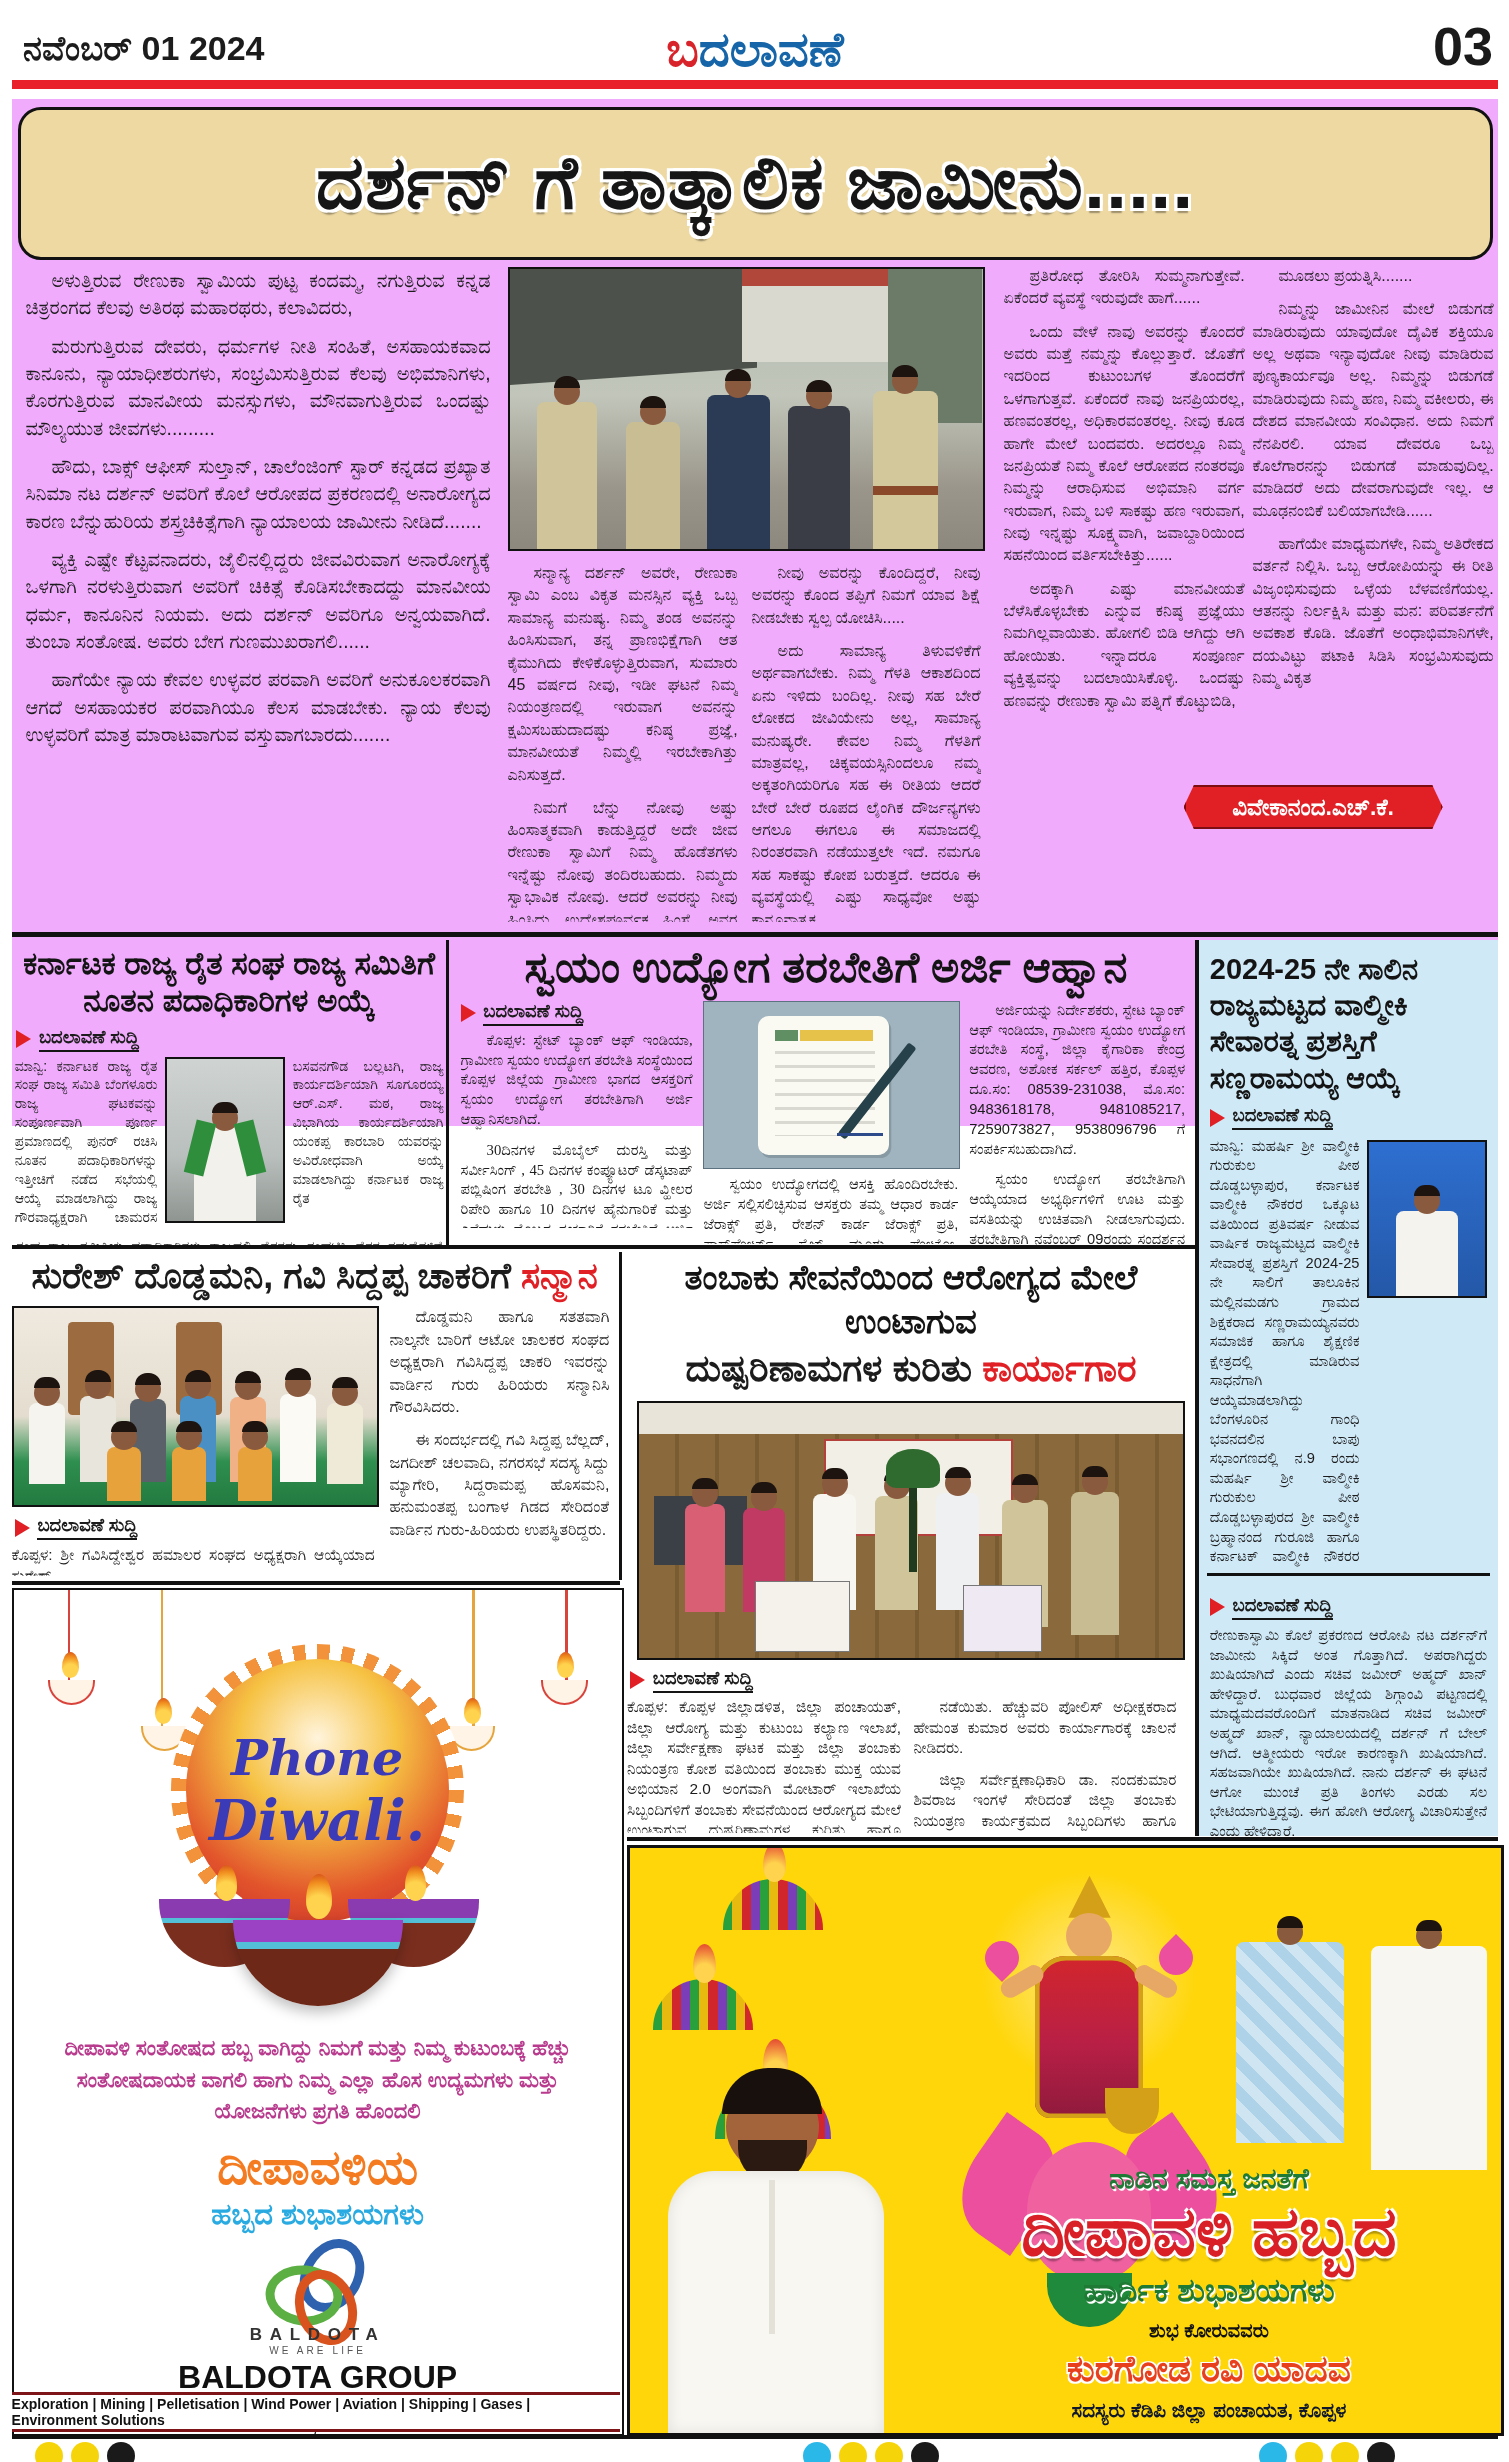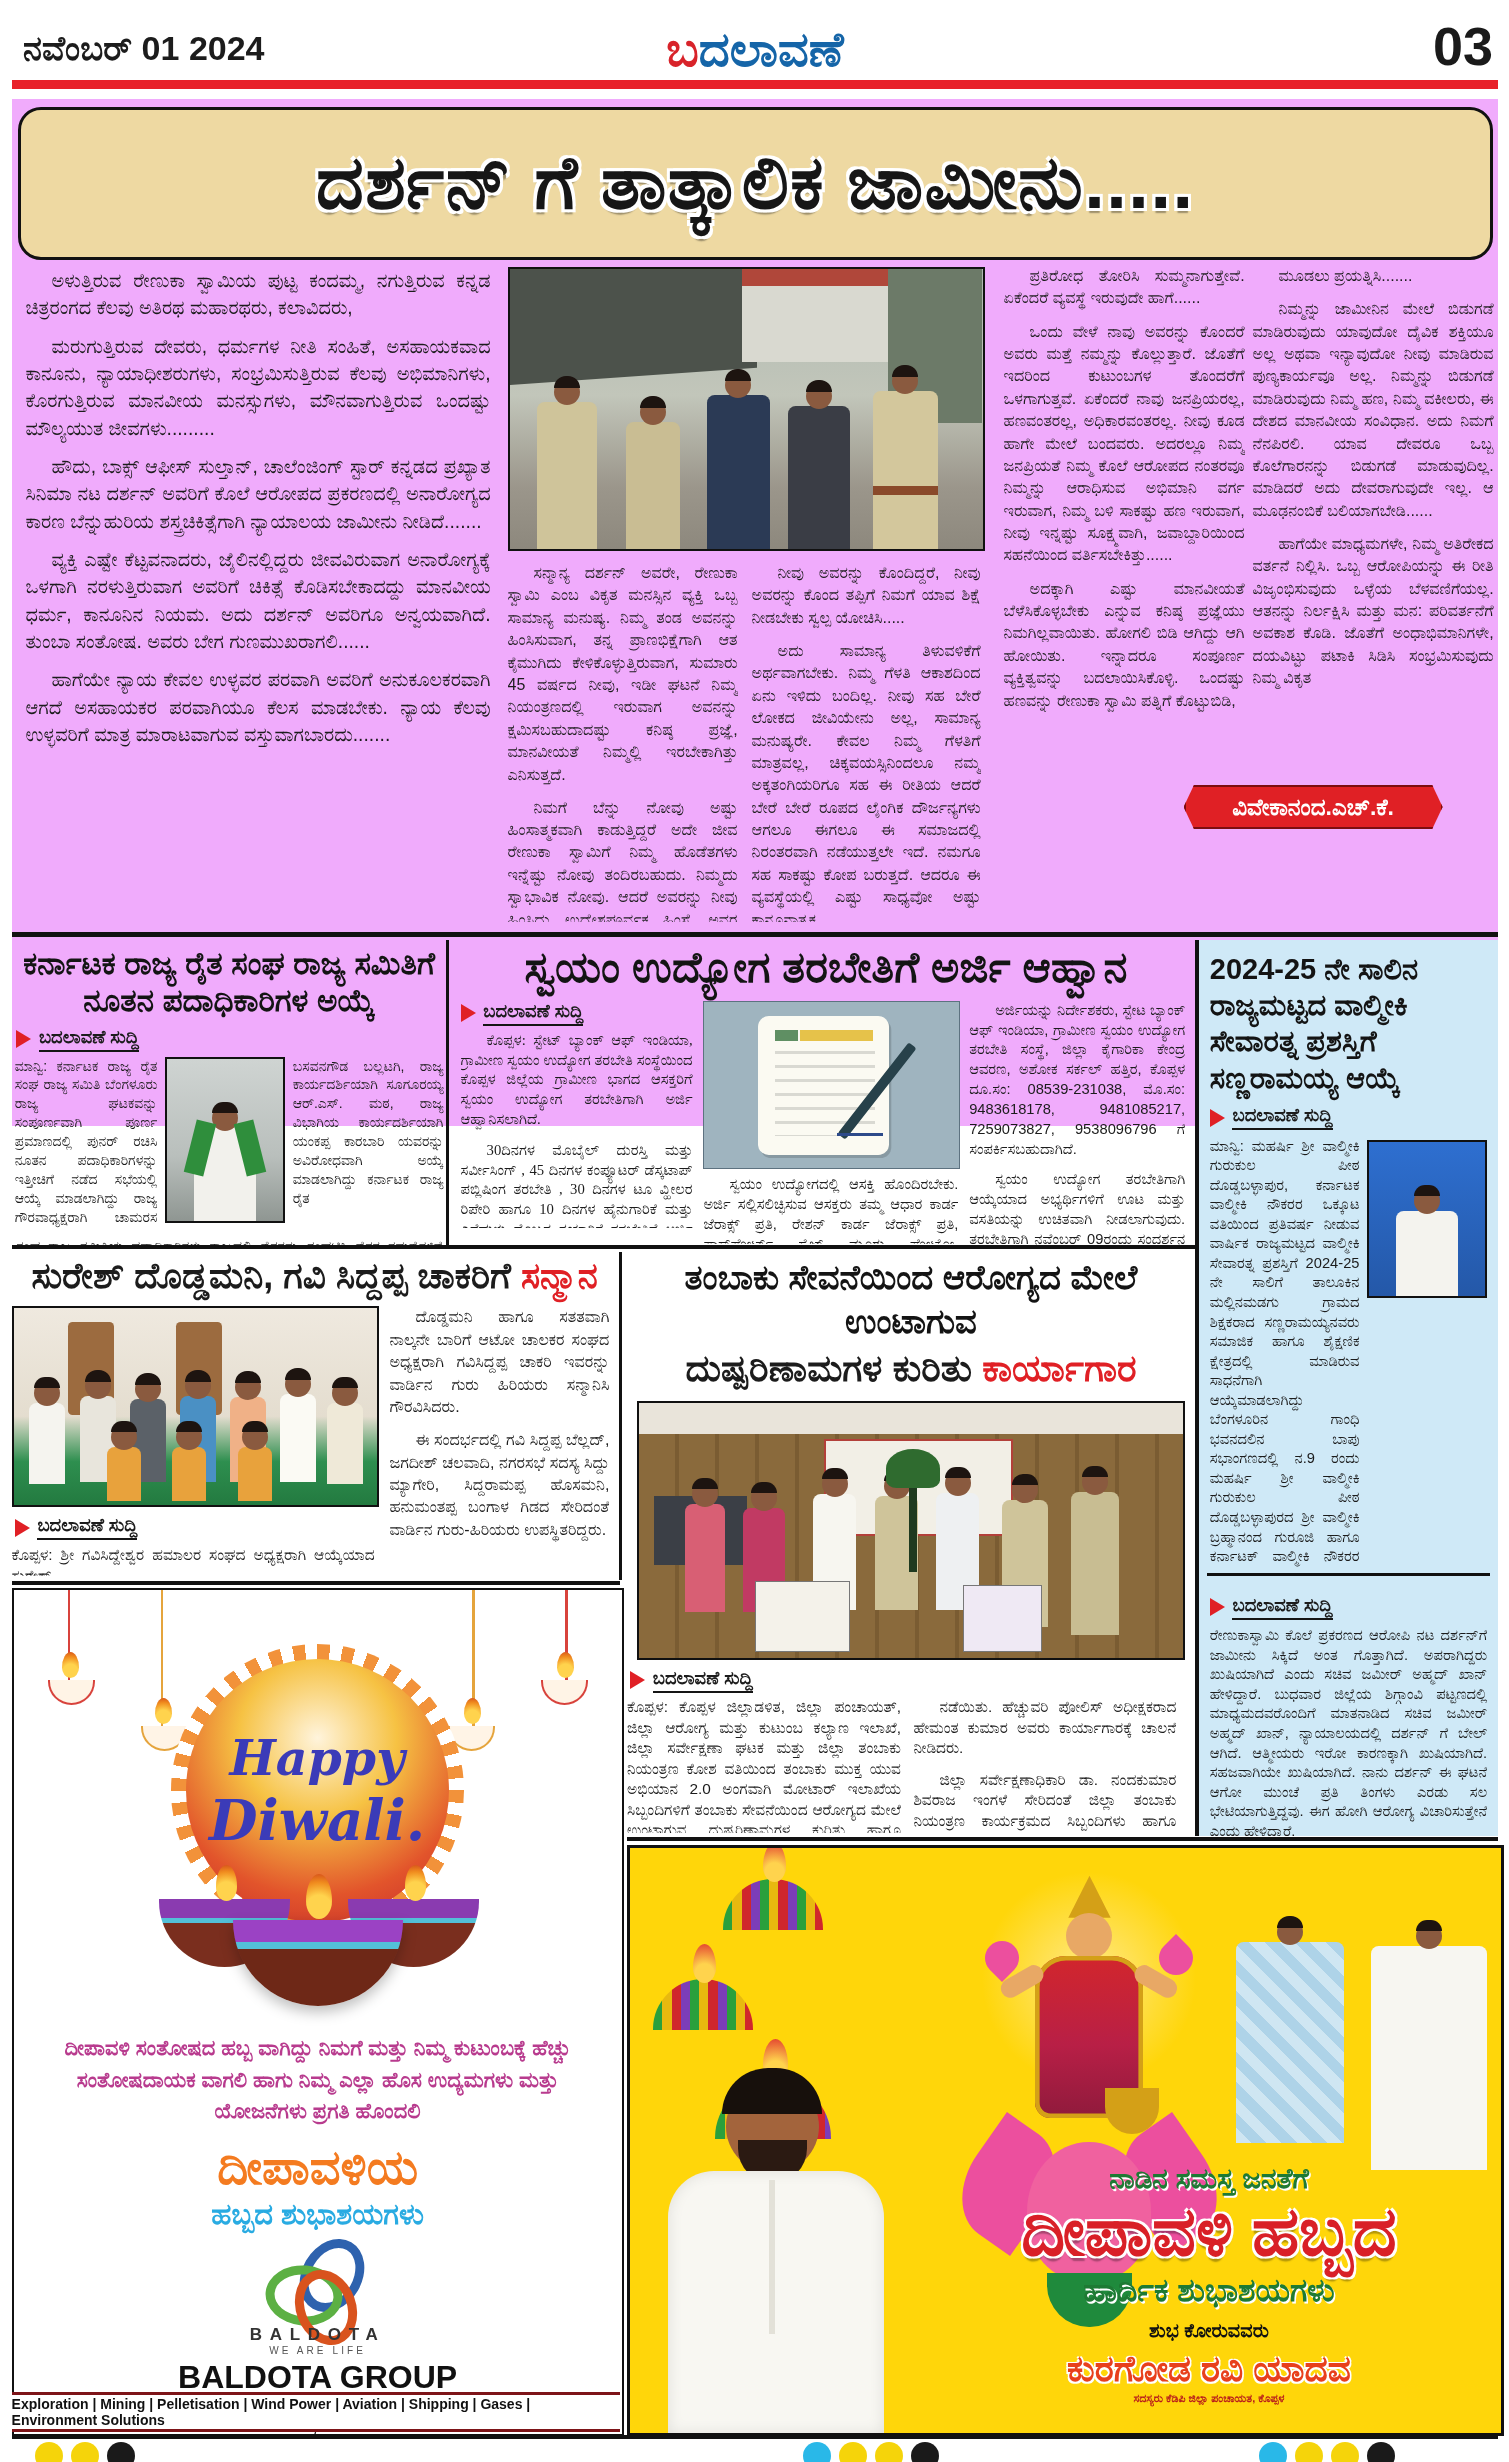--- a/index.html
+++ b/index.html
@@ -258,21 +258,21 @@
     <div class="abs flame" style="right:48px;top:62px;"></div>
     <div class="abs" style="right:147px;top:0;width:2.3px;height:139px;background:#e5a43c;"></div>
     <div class="abs" style="right:127px;top:136px;width:43px;height:23px;border:2.3px solid #e5a43c;border-top:none;border-radius:0 0 43px 43px;background:#fff4e6;"></div>
     <div class="abs flame" style="right:141px;top:108px;"></div>
 
     <div class="abs" style="left:157px;top:54px;width:293px;height:293px;border-radius:50%;
          background:repeating-conic-gradient(#f2923a 0 5deg,#ffffff 5deg 10deg);"></div>
     <div class="abs" style="left:172px;top:69px;width:263px;height:263px;border-radius:50%;
          background:radial-gradient(circle at 50% 30%,#fff4dc 0%,#f6c243 35%,#e2542b 70%,#c1272d 100%);
          display:flex;flex-direction:column;align-items:center;justify-content:center;">
-      <div style="font-family:'DejaVu Serif',serif;font-style:italic;font-weight:700;font-size:49px;color:#3b3bb8;">Happy</div>
+      <div style="font-family:'DejaVu Serif',serif;font-style:italic;font-weight:700;font-size:49px;color:#3b3bb8;">Phone</div>
       <div style="font-family:'DejaVu Serif',serif;font-style:italic;font-weight:700;font-size:56px;color:#3b3bb8;">Diwali.</div>
     </div>
 
     <div class="abs" style="left:145px;top:309px;width:131px;height:68px;border-radius:0 0 66px 66px;
          background:linear-gradient(180deg,#8a3bb0 0 28%,#53c0d8 28% 36%,#7a2e1e 36% 100%);"></div>
     <div class="abs flame" style="left:202px;top:275px;width:21.6px;height:36px;"></div>
     <div class="abs" style="left:334px;top:309px;width:131px;height:68px;border-radius:0 0 66px 66px;
          background:linear-gradient(180deg,#8a3bb0 0 28%,#53c0d8 28% 36%,#7a2e1e 36% 100%);"></div>
     <div class="abs flame" style="left:391px;top:275px;width:21.6px;height:36px;"></div>
     <div class="abs" style="left:219px;top:330px;width:170px;height:86px;border-radius:0 0 85px 85px;
@@ -342,21 +342,21 @@
     </div>
 
     <div class="abs" style="left:301px;top:315px;width:556px;text-align:center;">
       <div style="font-size:28px;font-weight:800;color:#1e7a34;text-shadow:1.5px 1.5px 0 #fff;">ನಾಡಿನ ಸಮಸ್ತ ಜನತೆಗೆ</div>
       <div style="font-size:68px;font-weight:700;color:#d92027;line-height:1.05;
            text-shadow:-2.3px -2.3px 0 #fff,2.3px -2.3px 0 #fff,-2.3px 2.3px 0 #fff,2.3px 2.3px 0 #fff,0 4.6px 1.5px rgba(0,0,0,.3);">ದೀಪಾವಳಿ ಹಬ್ಬದ</div>
       <div style="font-size:32px;font-weight:800;color:#1e7a34;text-shadow:1.5px 1.5px 0 #fff;margin-top:4.6px;">ಹಾರ್ದಿಕ ಶುಭಾಶಯಗಳು</div>
       <div style="font-size:19.3px;font-weight:800;color:#111;margin-top:10.8px;">ಶುಭ ಕೋರುವವರು</div>
       <div style="font-size:36px;font-weight:800;color:#e8401c;margin-top:6.2px;
            text-shadow:-1.5px -1.5px 0 #fff,1.5px -1.5px 0 #fff,-1.5px 1.5px 0 #fff,1.5px 1.5px 0 #fff;">ಕುರಗೋಡ ರವಿ ಯಾದವ</div>
-      <div style="font-size:11px;font-weight:800;color:#b91c1c;margin-top:2px;">ಸದಸ್ಯರು ಕೆಡಿಪಿ ಜಿಲ್ಲಾ ಪಂಚಾಯತ, ಕೊಪ್ಪಳ</div>
+      <div style="font-size:20px;font-weight:800;color:#0f172a;margin-top:9px;">ಸದಸ್ಯರು ಕೆಡಿಪಿ ಜಿಲ್ಲಾ ಪಂಚಾಯತ, ಕೊಪ್ಪಳ</div>
     </div>
   </section>
 
   <div class="abs hrule" style="left:627px;top:1837px;width:871px;height:3.9px;"></div>
   <div class="abs hrule" style="left:11.6px;top:2435px;width:1486px;height:3.9px;"></div>
 
   <div class="abs" style="left:35px;top:2442px;">
     <span class="dot" style="background:#f5d40a;"></span>
     <span class="dot" style="background:#f5d40a;"></span>
     <span class="dot" style="background:#1a1a1a;"></span>

